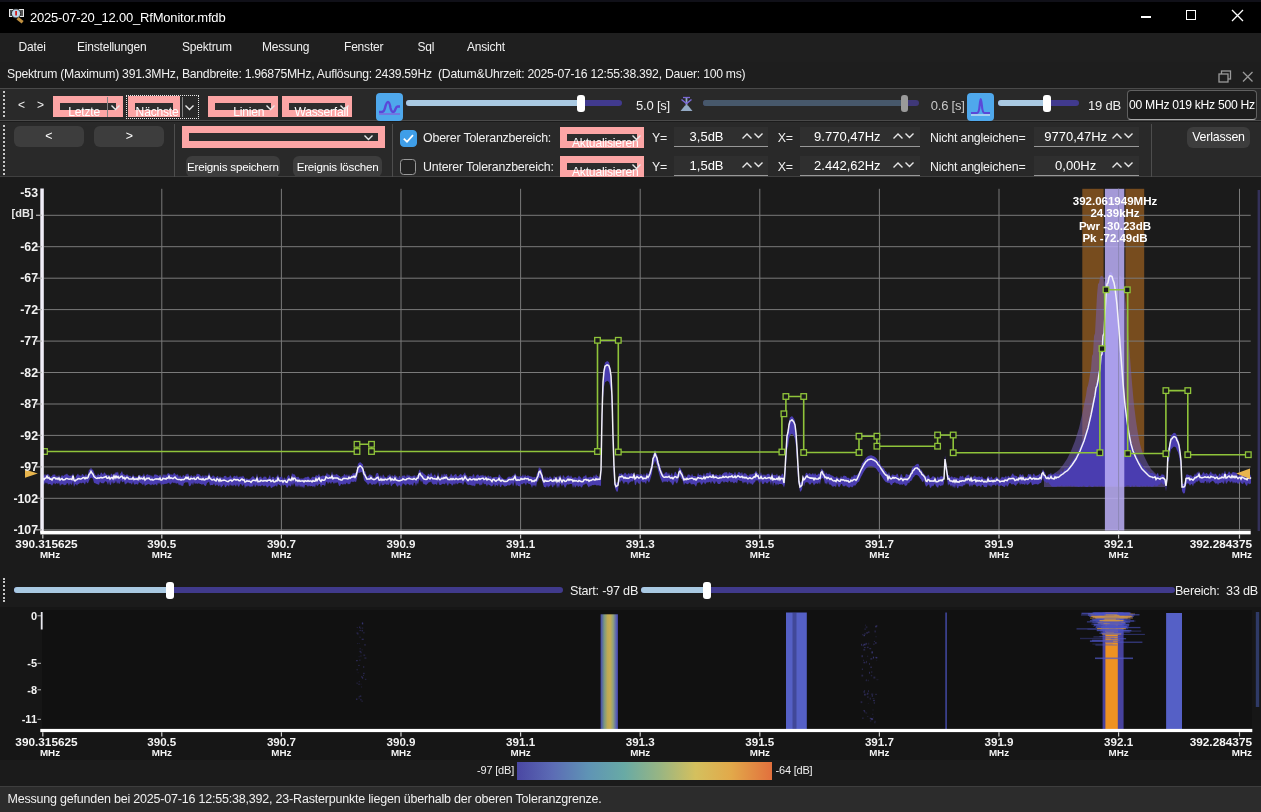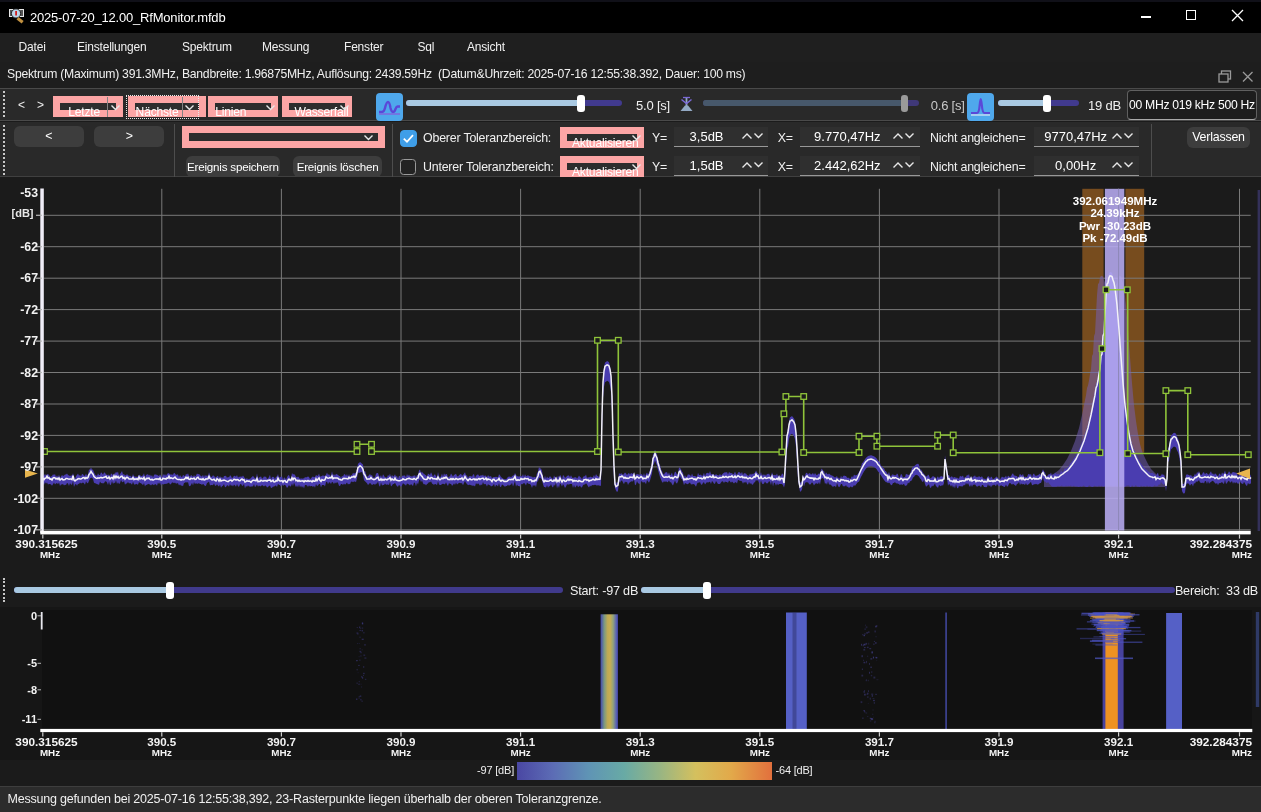--- a/index.html
+++ b/index.html
@@ -56,26 +56,26 @@
   </svg>
 <div class="abs toolbar1"></div>
 <div class="abs grip" style="left:3px;top:91px;height:26px"></div>
 <div class="abs lab" style="left:18px;top:98px;font-size:12px">&lt;</div>
 <div class="abs lab" style="left:37px;top:98px;font-size:12px">&gt;</div>
 <div class="abs combo" style="left:53.3px;top:96px;width:70px;height:21px;line-height:19.5px;padding-left:8px">Letzte</div>
 <div class="abs" style="left:107.3px;top:96.5px;width:1px;height:20px;background:#848484"></div>
 <svg class="abs" style="left:110.8px;top:104.5px" width="10.0" height="6.5">
     <polyline points="0.5,0.5 4.50,4.50 8.50,0.5" fill="none" stroke="#e8e8e8" stroke-width="1.4"></polyline>
   </svg>
-<div class="abs combo" style="left:127.6px;top:96px;width:78px;height:21px;line-height:19.5px;padding-left:1px">Nächste</div>
+<div class="abs combo" style="left:127.6px;top:96px;width:52px;height:21px;line-height:19.5px;padding-left:1px">Nächste</div>
 <div class="abs" style="left:181.6px;top:96.5px;width:1px;height:20px;background:#848484"></div>
 <svg class="abs" style="left:185.1px;top:104.5px" width="10.0" height="6.5">
     <polyline points="0.5,0.5 4.50,4.50 8.50,0.5" fill="none" stroke="#e8e8e8" stroke-width="1.4"></polyline>
   </svg>
-<div class="abs combo" style="left:208.2px;top:96px;width:70px;height:21px;line-height:19.5px;padding-left:0">Linien</div>
+<div class="abs combo" style="left:208.2px;top:96px;width:70px;height:21px;line-height:19.5px;padding-left:18px">Linien</div>
 <svg class="abs" style="left:265.7px;top:104.5px" width="10.0" height="6.5">
     <polyline points="0.5,0.5 4.50,4.50 8.50,0.5" fill="none" stroke="#e8e8e8" stroke-width="1.4"></polyline>
   </svg>
 <div class="abs combo" style="left:282.4px;top:96px;width:70px;height:21px;line-height:19.5px;padding-left:5px">Wasserfall</div>
 <svg class="abs" style="left:339.9px;top:104.5px" width="10.0" height="6.5">
     <polyline points="0.5,0.5 4.50,4.50 8.50,0.5" fill="none" stroke="#e8e8e8" stroke-width="1.4"></polyline>
   </svg>
 <div class="abs" style="left:126.1px;top:94.5px;width:73px;height:24px;border:1px dotted #e8e8e8"></div>
 <svg class="abs" style="left:375.7px;top:93px" width="27" height="28">
 <rect x="0" y="0" width="27" height="28" rx="4" fill="#4fa8ec"></rect>

